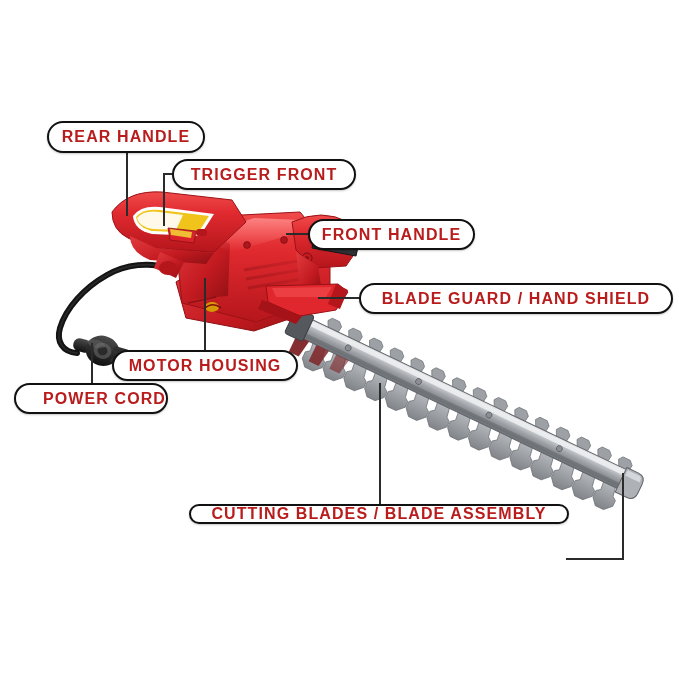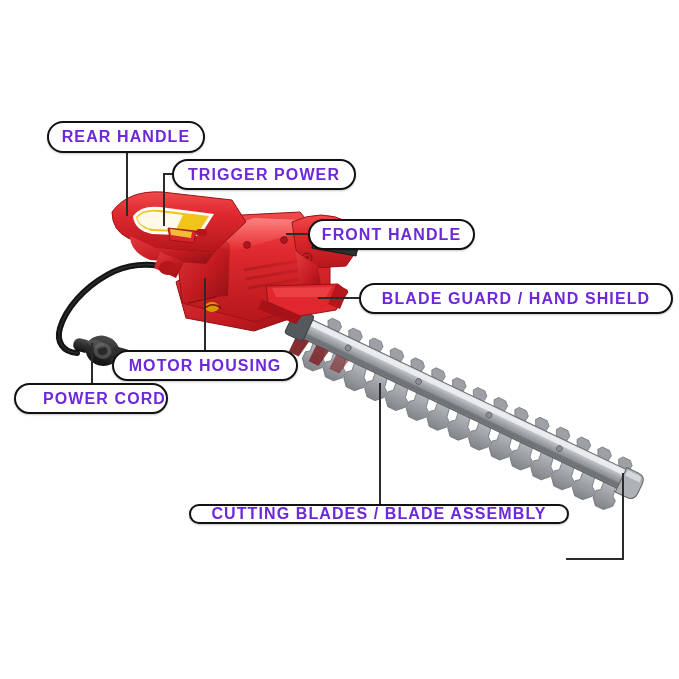--- a/index.html
+++ b/index.html
@@ -12,21 +12,21 @@
   #stage{position:relative;width:679px;height:679px;background:#ffffff;}
 
   
   .pill{
     position:absolute;
     box-sizing:border-box;
     display:flex;align-items:center;justify-content:center;
     background:#ffffff;
     border:2px solid #111111;
     border-radius:999px;
-    color:#6d28d9;
+    color:#b91c1c;
     font-weight:bold;
     letter-spacing:1.1px;
     white-space:nowrap;
     z-index:40;
     box-shadow:0 1px 2px rgba(0,0,0,.22);
   }
   .pill span{display:block;line-height:1;}
 
   
   .leader{position:absolute;background:#2b2b2b;z-index:30;}
@@ -234,21 +234,21 @@
   <div class="leader v" style="left:91px;  top:343px; height:41px;"></div>
   <div class="leader v" style="left:379px; top:383px; height:122px;"></div>
   <div class="leader h" style="left:566px; top:558px; width:58px;"></div>
   <div class="leader v" style="left:622px; top:473px; height:87px;"></div>
 
   <div class="pill" style="left:47px; top:121px; width:158px; height:32px; font-size:16px;">
     <span>REAR HANDLE</span>
   </div>
 
   <div class="pill" style="left:172px; top:159px; width:184px; height:31px; font-size:16px;">
-    <span>TRIGGER POWER</span>
+    <span>TRIGGER FRONT</span>
   </div>
 
   <div class="pill" style="left:308px; top:219px; width:167px; height:31px; font-size:16px;">
     <span>FRONT HANDLE</span>
   </div>
 
   <div class="pill" style="left:359px; top:283px; width:314px; height:31px; font-size:16px;">
     <span>BLADE GUARD / HAND SHIELD</span>
   </div>
 

